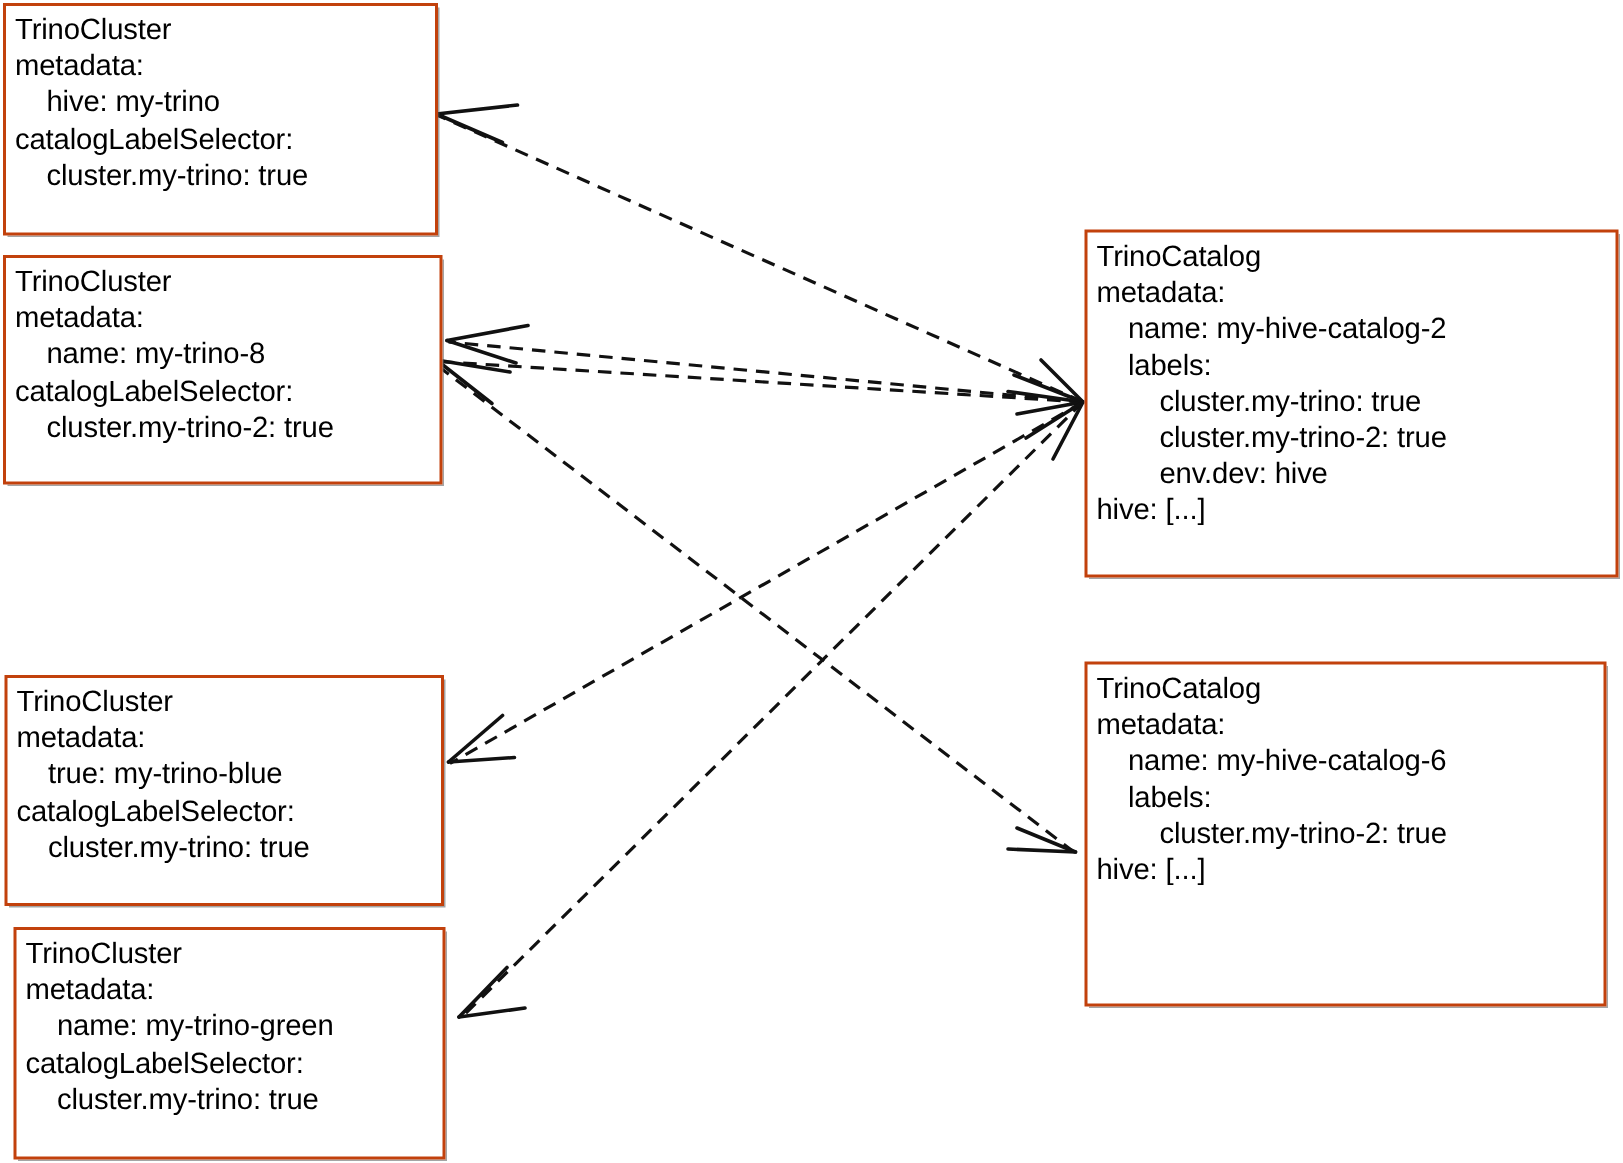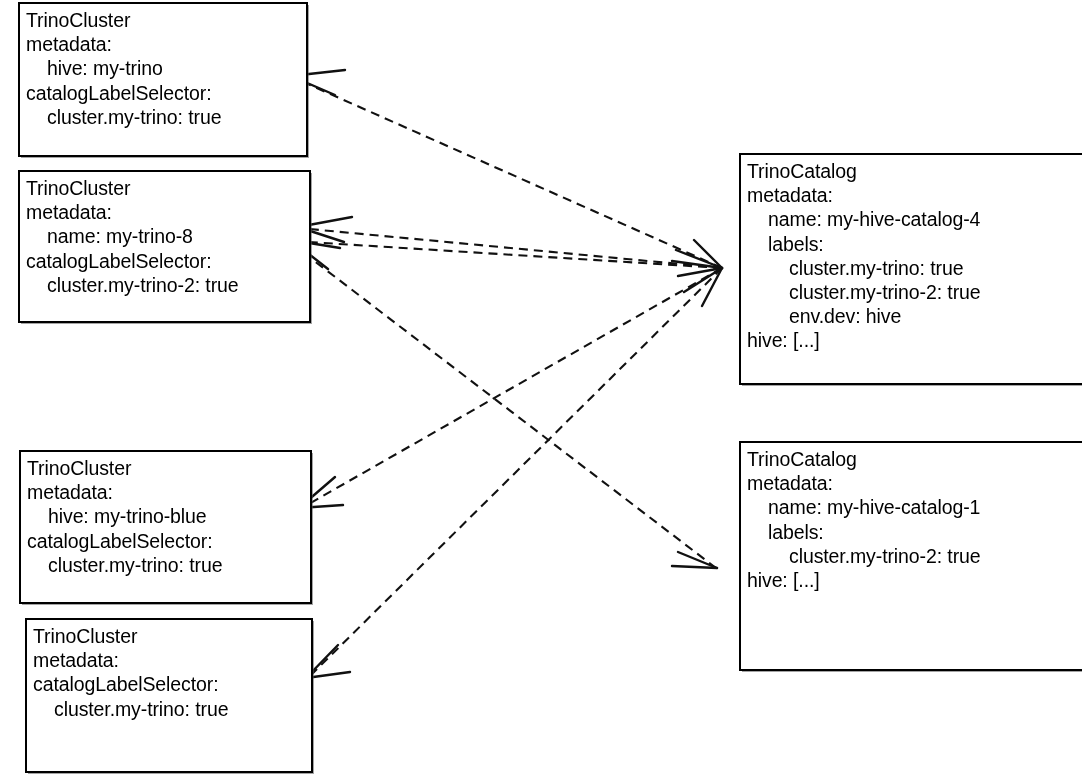--- a/index.html
+++ b/index.html
@@ -20,25 +20,24 @@
     left: 0;
     top: 0;
     width: 1082px;
     height: 775px;
     pointer-events: none;
   }
   .node {
     position: absolute;
     box-sizing: border-box;
     background: #ffffff;
-    border: 2px solid #000000;
+    border: 2px solid #c2410c;
     box-shadow: 2px 2px 0 -1px rgba(90,90,90,0.55);
     padding: 4px 0 0 6px;
     z-index: 2;
-    margin-left: 16px;
   }
   .node .line {
     font-family: "Liberation Sans", sans-serif;
     font-size: 19.5px;
     line-height: 24.2px;
     color: #000000;
     white-space: pre;
     letter-spacing: -0.1px;
   }
   .i1 { padding-left: 21px; }
@@ -113,45 +112,46 @@
     <div class="line">TrinoCluster</div>
     <div class="line">metadata:</div>
     <div class="line i1">name: my-trino-8</div>
     <div class="line">catalogLabelSelector:</div>
     <div class="line i1">cluster.my-trino-2: true</div>
   </div>
 
   <div class="node" style="left:3px; top:450px; width:293px; height:154px;">
     <div class="line">TrinoCluster</div>
     <div class="line">metadata:</div>
-    <div class="line i1">hive: my-trino-blue</div>
+    <div class="line i1">true: my-trino-blue</div>
     <div class="line">catalogLabelSelector:</div>
     <div class="line i1">cluster.my-trino: true</div>
   </div>
 
   <div class="node" style="left:9px; top:618px; width:288px; height:155px;">
     <div class="line">TrinoCluster</div>
     <div class="line">metadata:</div>
+    <div class="line i1">name: my-trino-green</div>
     <div class="line">catalogLabelSelector:</div>
     <div class="line i1">cluster.my-trino: true</div>
   </div>
 
   <div class="node" style="left:723px; top:153px; width:356px; height:232px;">
     <div class="line">TrinoCatalog</div>
     <div class="line">metadata:</div>
-    <div class="line i1">name: my-hive-catalog-4</div>
+    <div class="line i1">name: my-hive-catalog-2</div>
     <div class="line i1">labels:</div>
     <div class="line i2">cluster.my-trino: true</div>
     <div class="line i2">cluster.my-trino-2: true</div>
     <div class="line i2">env.dev: hive</div>
     <div class="line">hive: [...]</div>
   </div>
 
   <div class="node" style="left:723px; top:441px; width:348px; height:230px;">
     <div class="line">TrinoCatalog</div>
     <div class="line">metadata:</div>
-    <div class="line i1">name: my-hive-catalog-1</div>
+    <div class="line i1">name: my-hive-catalog-6</div>
     <div class="line i1">labels:</div>
     <div class="line i2">cluster.my-trino-2: true</div>
     <div class="line">hive: [...]</div>
   </div>
 
 </div>
 
 </body></html>

